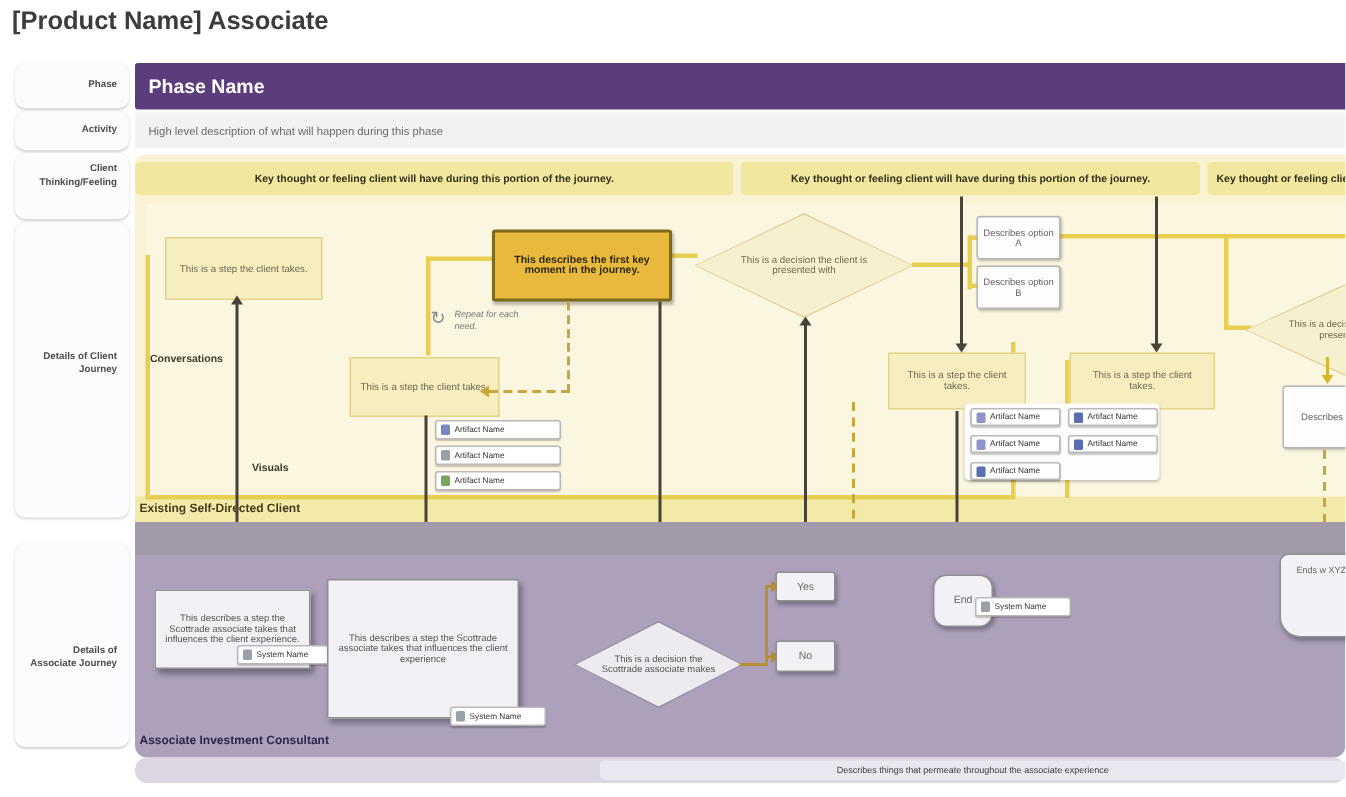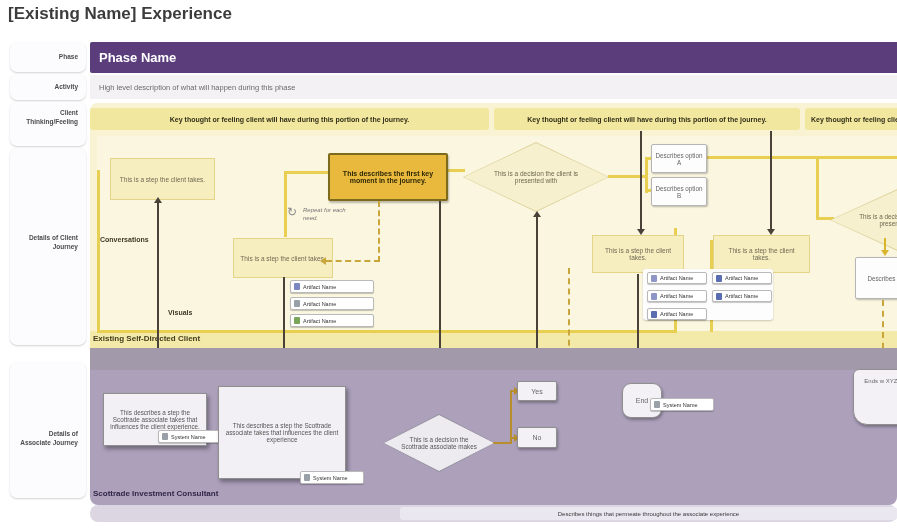--- a/index.html
+++ b/index.html
@@ -68,21 +68,21 @@
       display:flex;align-items:center;justify-content:center;}
   .title{position:absolute;font-size:17px;font-weight:bold;color:#3c3c3c;}
   .repeat-ic{position:absolute;font-size:12px;color:#8a8a8a;}
   .repeat-note{position:absolute;font-size:6px;font-style:italic;color:#777;line-height:1.3;}
 </style>
 </head>
 <body>
 
 <div id="app">
 
-  <div class="title" style="left:8px;top:4px;">[Existing Name] Experience</div>
+  <div class="title" style="left:8px;top:4px;">[Product Name] Associate</div>
 
   <div class="sb" style="left:10px;top:42px;width:76px;height:30px;">
     <span class="inner" style="top:11px;">Phase</span>
     </div>
   <div class="sb" style="left:10px;top:74px;width:76px;height:26px;">
     <span class="inner" style="top:9px;">Activity</span>
     </div>
   <div class="sb" style="left:10px;top:102px;width:76px;height:44px;">
     <span class="inner" style="top:7px;width:60px;">Client Thinking/Feeling</span>
     </div>
@@ -236,18 +236,18 @@
   <div class="rnd" style="left:517px;top:427px;width:40px;height:21px;border-radius:2px;">No</div>
 
   <div class="rnd" style="left:622px;top:383px;width:40px;height:35px;border-radius:9px;">End</div>
   <div class="chip" style="left:650px;top:398px;width:64px;height:13px;">
     <span class="ic" style="background:#9aa0a8;"></span>
     <span>System Name</span>
     </div>
 
   <div class="rnd" style="left:853px;top:369px;width:62px;height:56px;border-radius:6px 0 0 14px;font-size:6px;align-items:flex-start;justify-content:flex-end;padding:8px 4px 0 4px;text-align:right;">Ends w XYZ/follo task</div>
 
-  <div class="persona2" style="left:93px;top:489px;">Scottrade Investment Consultant</div>
+  <div class="persona2" style="left:93px;top:489px;">Associate Investment Consultant</div>
 
   <div class="bottom-bar" style="left:90px;top:505px;width:807px;height:17px;"></div>
   <div class="footer-strip" style="left:400px;top:507px;width:497px;height:13px;">Describes things that permeate throughout the associate experience</div>
 
 </div>
 
 </body></html>

